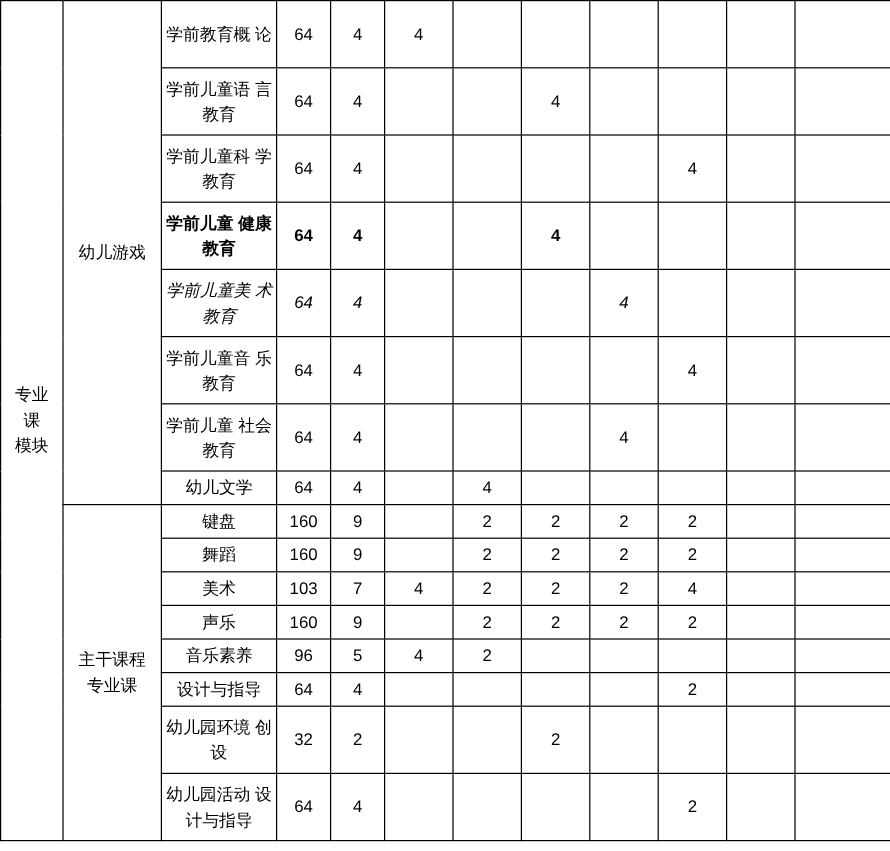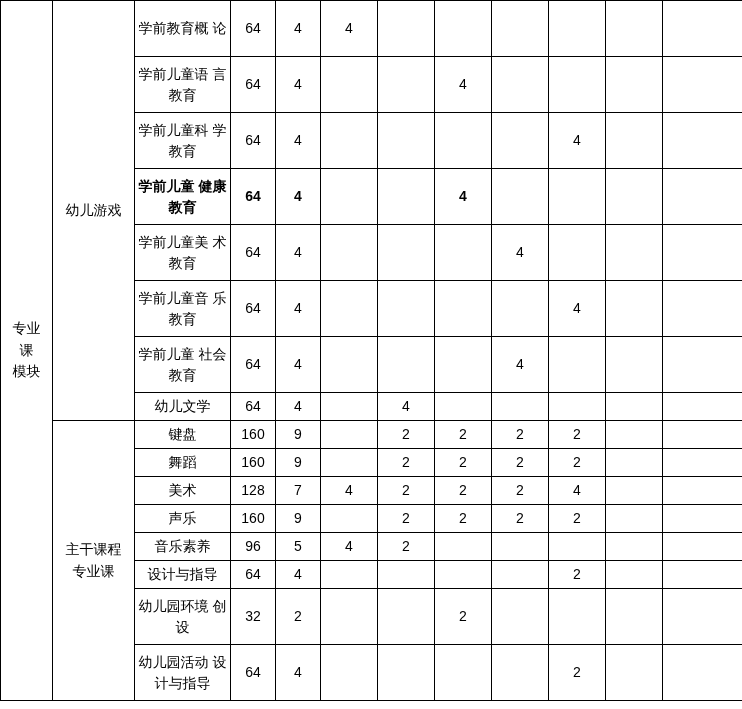--- a/index.html
+++ b/index.html
@@ -148,21 +148,21 @@
       <td>4</td>
       <td></td>
       <td></td>
       <td>4</td>
       <td></td>
       <td></td>
       <td></td>
       <td></td>
     </tr>
 
-    <tr style="height:56px;">
+    <tr style="height:56px;font-style:italic;">
       <td class="course-name">
         <span class="vstack">学前儿童美</span>
         <span class="vstack">术教育</span>
       </td>
       <td>64</td>
       <td>4</td>
       <td></td>
       <td></td>
       <td></td>
       <td>4</td>
@@ -249,21 +249,21 @@
       <td>2</td>
       <td>2</td>
       <td></td>
       <td></td>
     </tr>
 
     <tr style="height:28px;padding-left:36px;">
       <td class="course-name">
         <span class="vstack nowrap">美术</span>
       </td>
-      <td>128</td>
+      <td>103</td>
       <td>7</td>
       <td>4</td>
       <td>2</td>
       <td>2</td>
       <td>2</td>
       <td>4</td>
       <td></td>
       <td></td>
     </tr>
 

